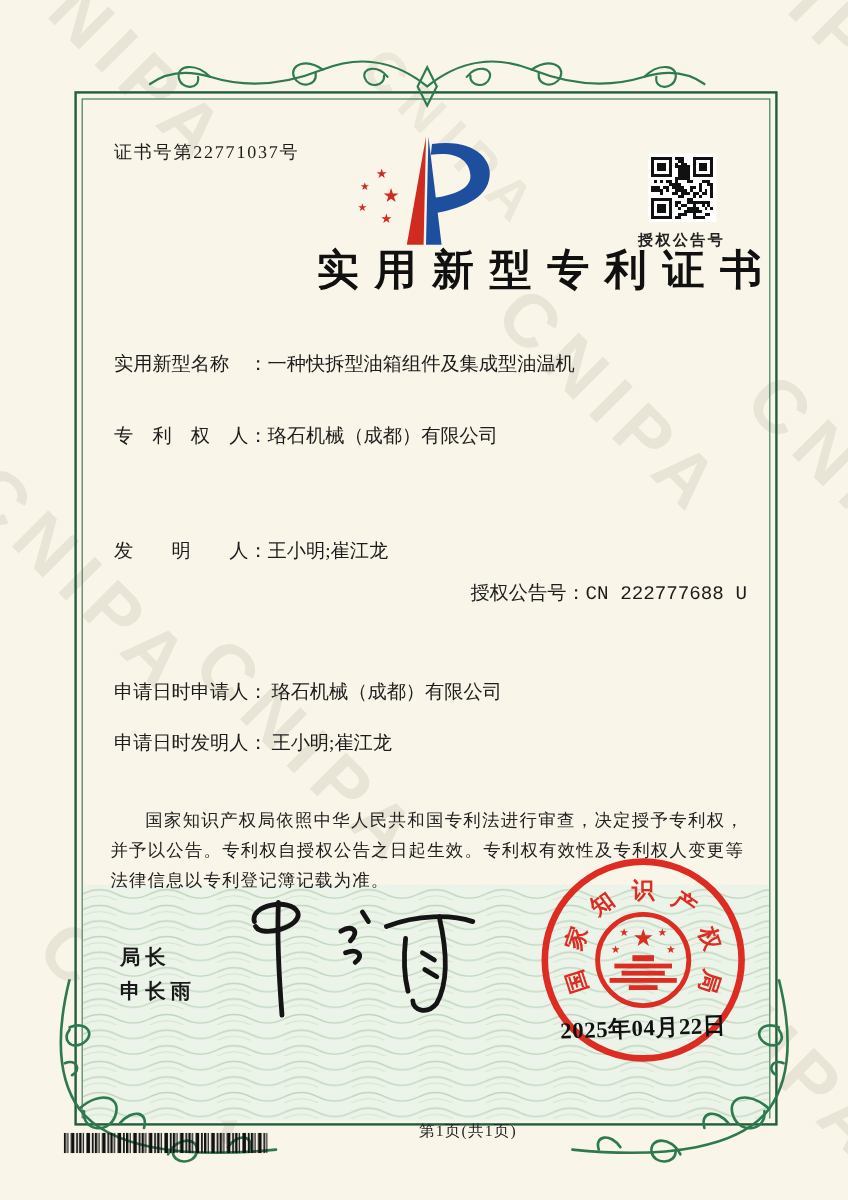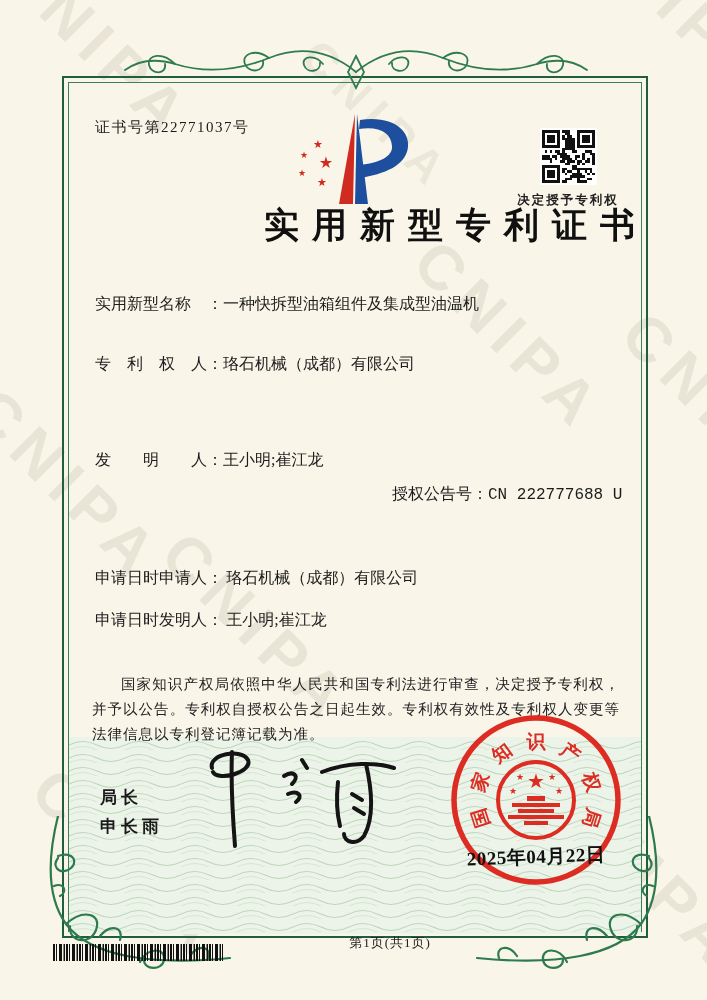--- a/index.html
+++ b/index.html
@@ -301,21 +301,21 @@
             <rect x="19" y="19" width="1" height="1"></rect>
             <rect x="8" y="20" width="1" height="1"></rect>
             <rect x="9" y="20" width="1" height="1"></rect>
             <rect x="14" y="20" width="1" height="1"></rect>
             <rect x="15" y="20" width="1" height="1"></rect>
             <rect x="16" y="20" width="1" height="1"></rect>
             <rect x="17" y="20" width="1" height="1"></rect>
           </g>
       </g>
     </svg>
-    <div class="qr-caption">决定授予专利权</div>
+    <div class="qr-caption">授权公告号</div>
   </div>
 
   <h1 class="title">实用新型专利证书</h1>
 
   <div class="frow" style="top:292px">
     <span class="flabel">实用新型名称　：</span><span class="fvalue">一种快拆型油箱组件及集成型油温机</span>
   </div>
   <div class="frow" style="top:352px">
     <span class="flabel">专　利　权　人：</span><span class="fvalue">珞石机械（成都）有限公司</span>
   </div>

